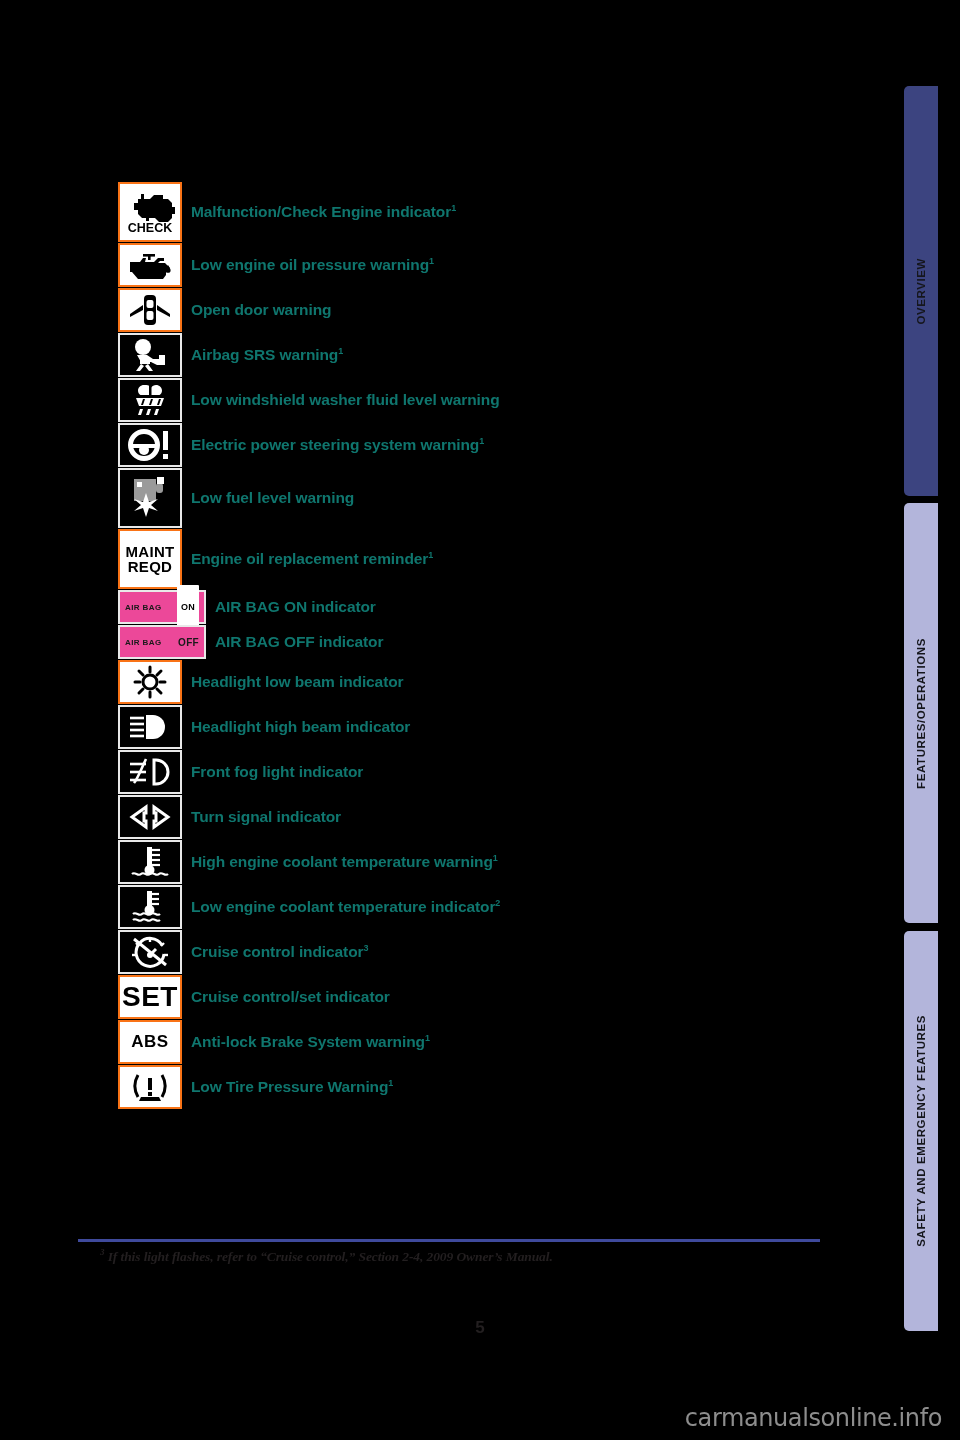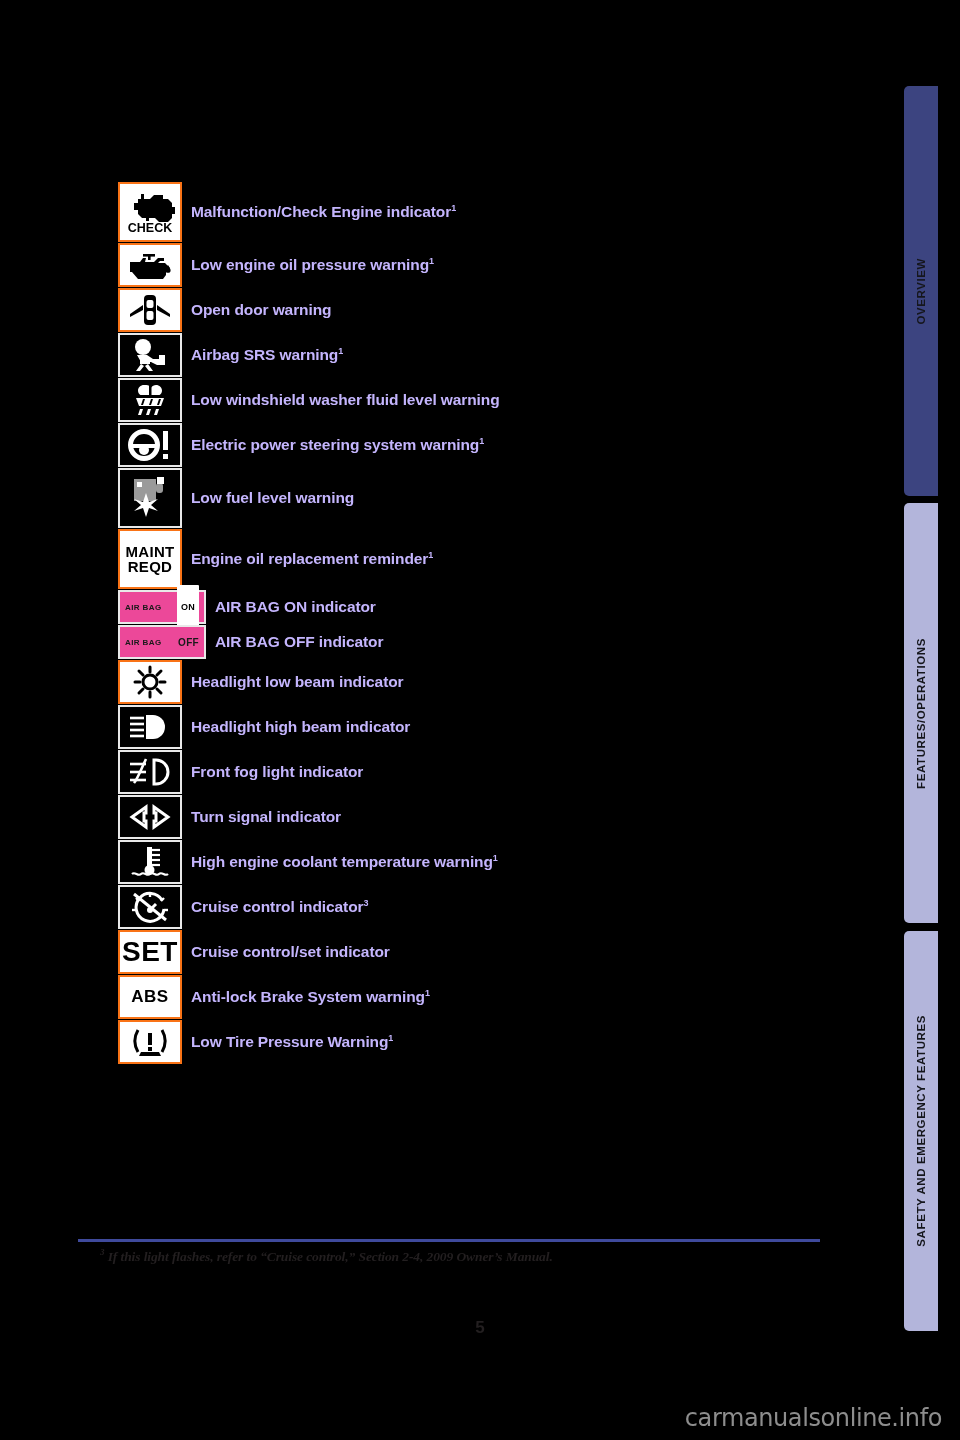--- a/index.html
+++ b/index.html
@@ -29,21 +29,21 @@
     border:2px solid #f97316;
     background:#fff;
     box-sizing:border-box;
     display:flex;align-items:center;justify-content:center;
     overflow:hidden;
   }
   .iconcell.dark{background:#000;border-color:#e9e9e9;}
   .iconcell.tall{height:60px;}
   .iconcell svg{display:block;}
   .label{
-    color:#c4b5fd;
+    color:#0f766e;
     font-size:15.5px;
     font-weight:bold;
     letter-spacing:-0.1px;
     margin-left:9px;
     white-space:nowrap;
   }
   .label sup{font-size:9px;font-weight:bold;vertical-align:super;}
 
   .txticon{
     font-family:"Liberation Sans", sans-serif;
@@ -330,20 +330,35 @@
             <line x1="28" y1="11" x2="36" y2="11"></line>
             <line x1="28" y1="16" x2="36" y2="16"></line>
             <line x1="28" y1="21" x2="36" y2="21"></line>
           </g>
           <path fill="none" stroke="#fff" stroke-width="2.2" d="M8 30c3-3 6 3 9 0s6 3 9 0 6 3 9 0 6 3 9 0"></path>
         </svg>
       </div>
       <div class="label"><span>High engine coolant temperature warning</span><sup>1</sup></div>
     </div>
 
+    <div class="row">
+      <div class="iconcell dark">
+        <svg width="52" height="36" viewBox="0 0 52 36">
+          <rect fill="#fff" x="23" y="2" width="5" height="18"></rect>
+          <circle fill="#fff" cx="25.5" cy="21" r="5"></circle>
+          <g stroke="#fff" stroke-width="2.2">
+            <line x1="28" y1="5" x2="35" y2="5"></line>
+            <line x1="28" y1="10" x2="35" y2="10"></line>
+            <line x1="28" y1="15" x2="35" y2="15"></line>
+          </g>
+          <path fill="none" stroke="#fff" stroke-width="2.2" d="M9 25c3-3 6 3 9 0s6 3 9 0 6 3 9 0M9 31c3-3 6 3 9 0s6 3 9 0 6 3 9 0"></path>
+        </svg>
+      </div>
+      <div class="label"><span>Low engine coolant temperature indicator</span><sup>2</sup></div>
+    </div>
 
     <div class="row">
       <div class="iconcell dark">
         <svg width="48" height="34" viewBox="0 0 48 34">
           <path fill="none" stroke="#fff" stroke-width="3" d="M36 10a14 14 0 1 0 2 9"></path>
           <g stroke="#fff" stroke-width="2.4">
             <line x1="24" y1="2" x2="24" y2="7"></line>
             <line x1="10" y1="8" x2="13" y2="11"></line>
             <line x1="38" y1="8" x2="35" y2="11"></line>
             <line x1="6" y1="20" x2="10" y2="20"></line>

